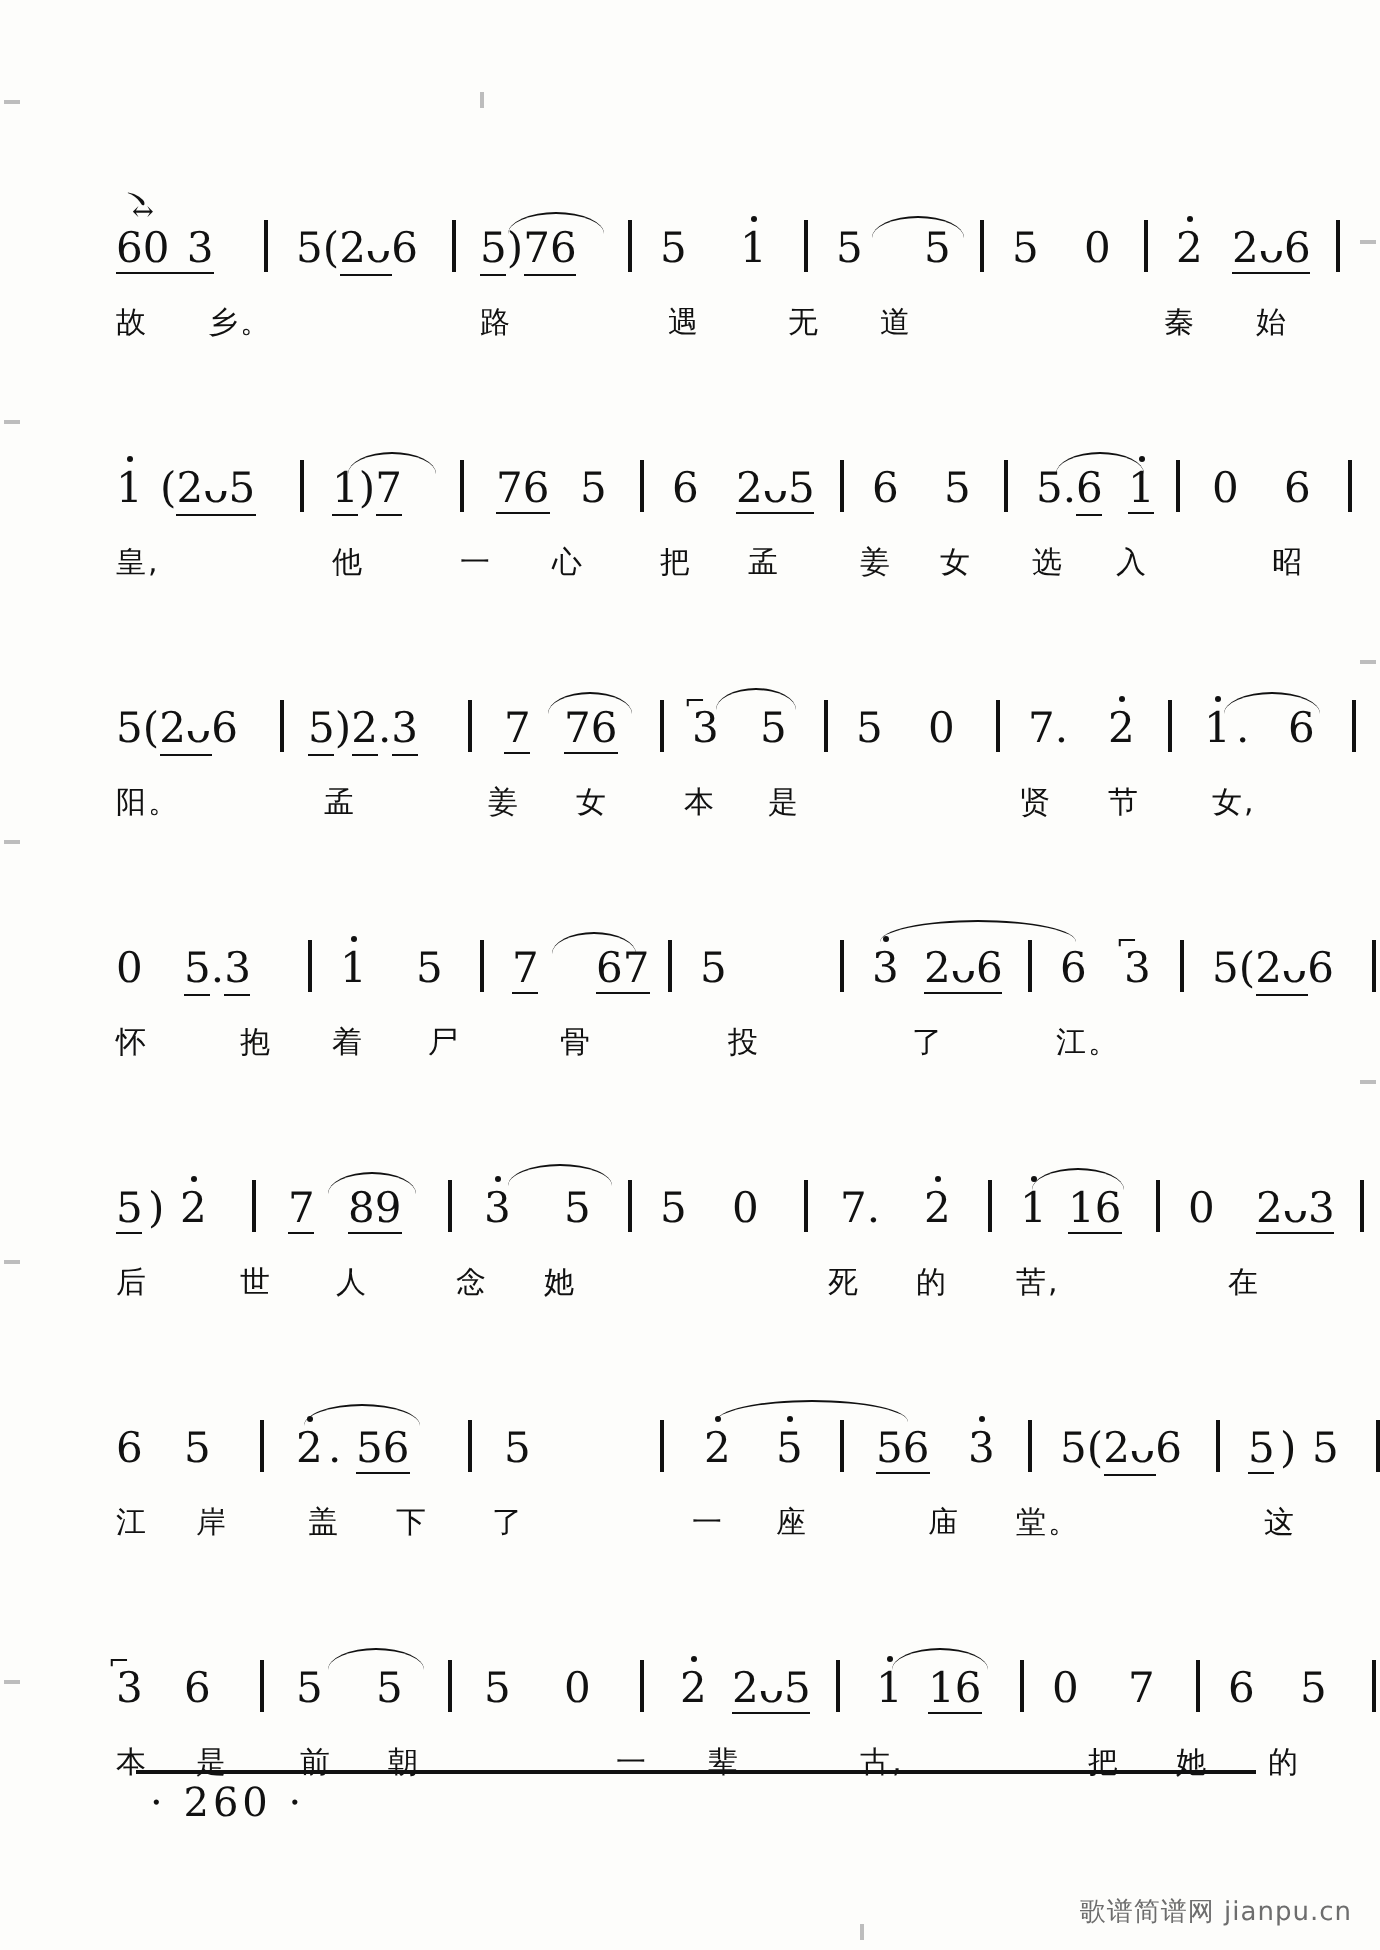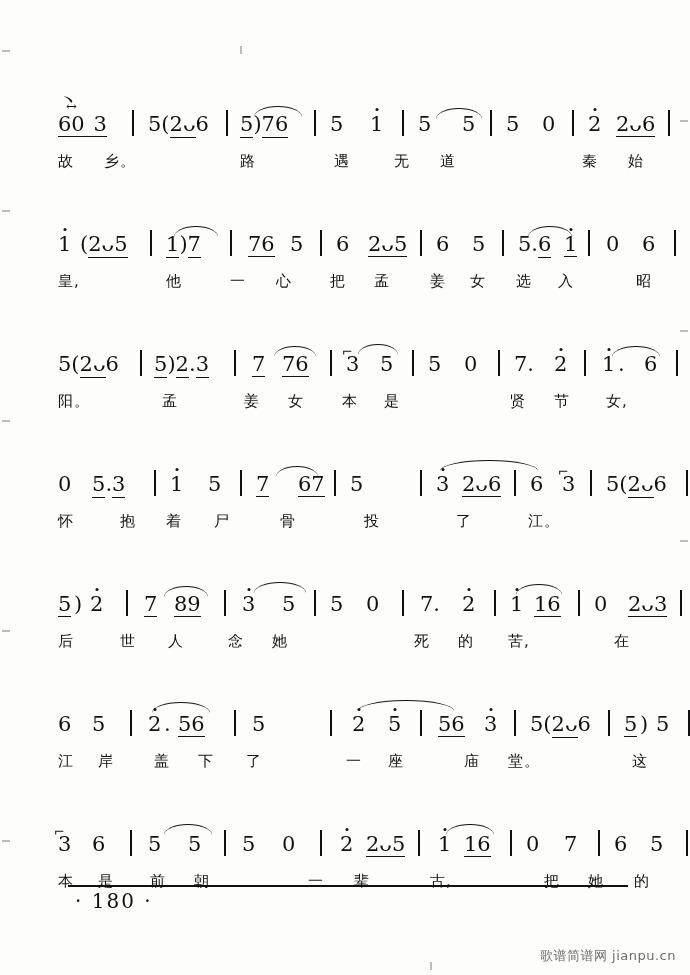--- a/index.html
+++ b/index.html
@@ -449,19 +449,19 @@
       <div class="ly" style="left:250px;">一</div>
       <div class="ly" style="left:296px;">辈</div>
       <div class="ly" style="left:372px;">古,</div>
       <div class="ly" style="left:486px;">把</div>
       <div class="ly" style="left:530px;">她</div>
       <div class="ly" style="left:576px;">的</div>
     </div>
   </div>
 
   <div class="pageline"></div>
-  <div class="pagenum">· 180 ·</div>
+  <div class="pagenum">· 260 ·</div>
 
   <div class="watermark">
     <span>歌谱简谱网 jianpu.cn</span>
   </div>
 
 </div>
 
 </body></html>

